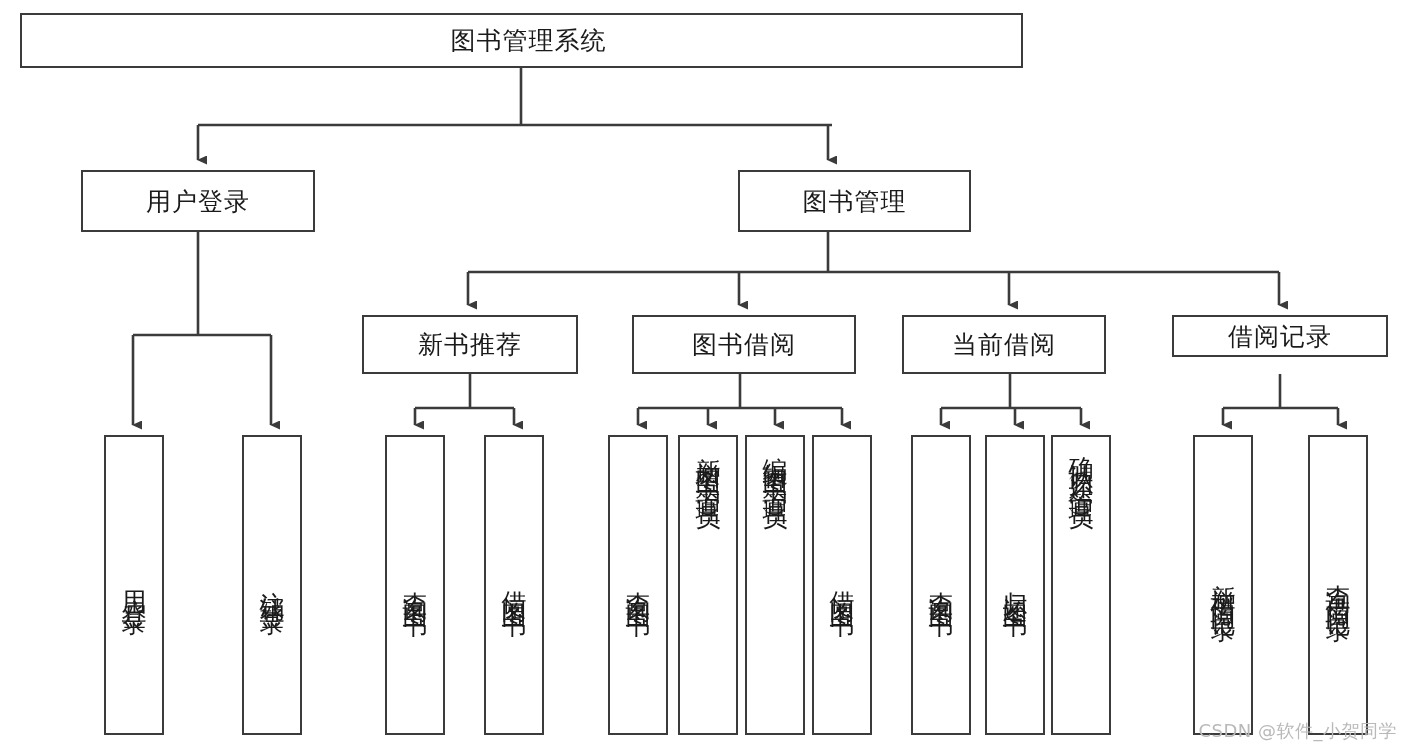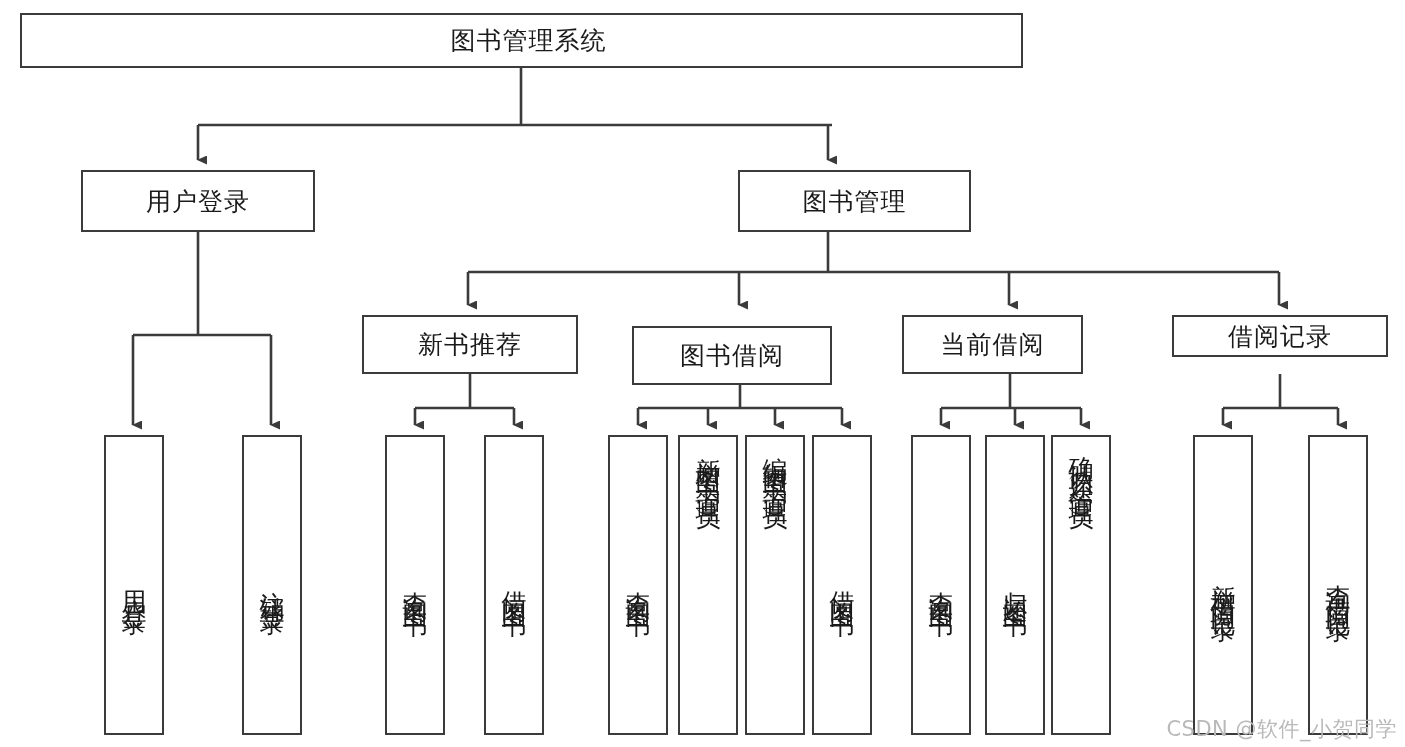--- a/index.html
+++ b/index.html
@@ -31,21 +31,21 @@
     letter-spacing:7px;
     line-height:1;
     white-space:nowrap;
     display:block;
   }
   .node.v.top .lbl{ align-self:flex-start; }
   .watermark{
     position:absolute;
     right:8px;
     bottom:4px;
-    font-size:21px;
+    font-size:18px;
     color:#b9b9b9;
     letter-spacing:0.5px;
     white-space:nowrap;
   }
 </style>
 </head>
 <body>
 
 <div id="stage">
 
@@ -106,24 +106,24 @@
   <div class="node h" style="left:81px;top:170px;width:234px;height:62px;">
     <span class="lbl">用户登录</span>
   </div>
   <div class="node h" style="left:712px;top:170px;width:233px;height:62px;margin-left:26px;">
     <span class="lbl">图书管理</span>
   </div>
 
   <div class="node h" style="left:362px;top:315px;width:216px;height:59px;">
     <span class="lbl">新书推荐</span>
   </div>
-  <div class="node h" style="left:632px;top:326px;width:200px;height:59px;">
+  <div class="node h" style="left:632px;top:315px;width:224px;height:59px;">
     <span class="lbl">图书借阅</span>
   </div>
-  <div class="node h" style="left:902px;top:315px;width:181px;height:59px;">
+  <div class="node h" style="left:902px;top:315px;width:204px;height:59px;">
     <span class="lbl">当前借阅</span>
   </div>
   <div class="node h" style="left:1172px;top:315px;width:216px;height:42px;">
     <span class="lbl">借阅记录</span>
   </div>
 
   <div class="node v" style="left:104px;top:435px;width:60px;height:300px;">
     <span class="lbl">用户登录</span>
   </div>
   <div class="node v" style="left:242px;top:435px;width:60px;height:300px;">

